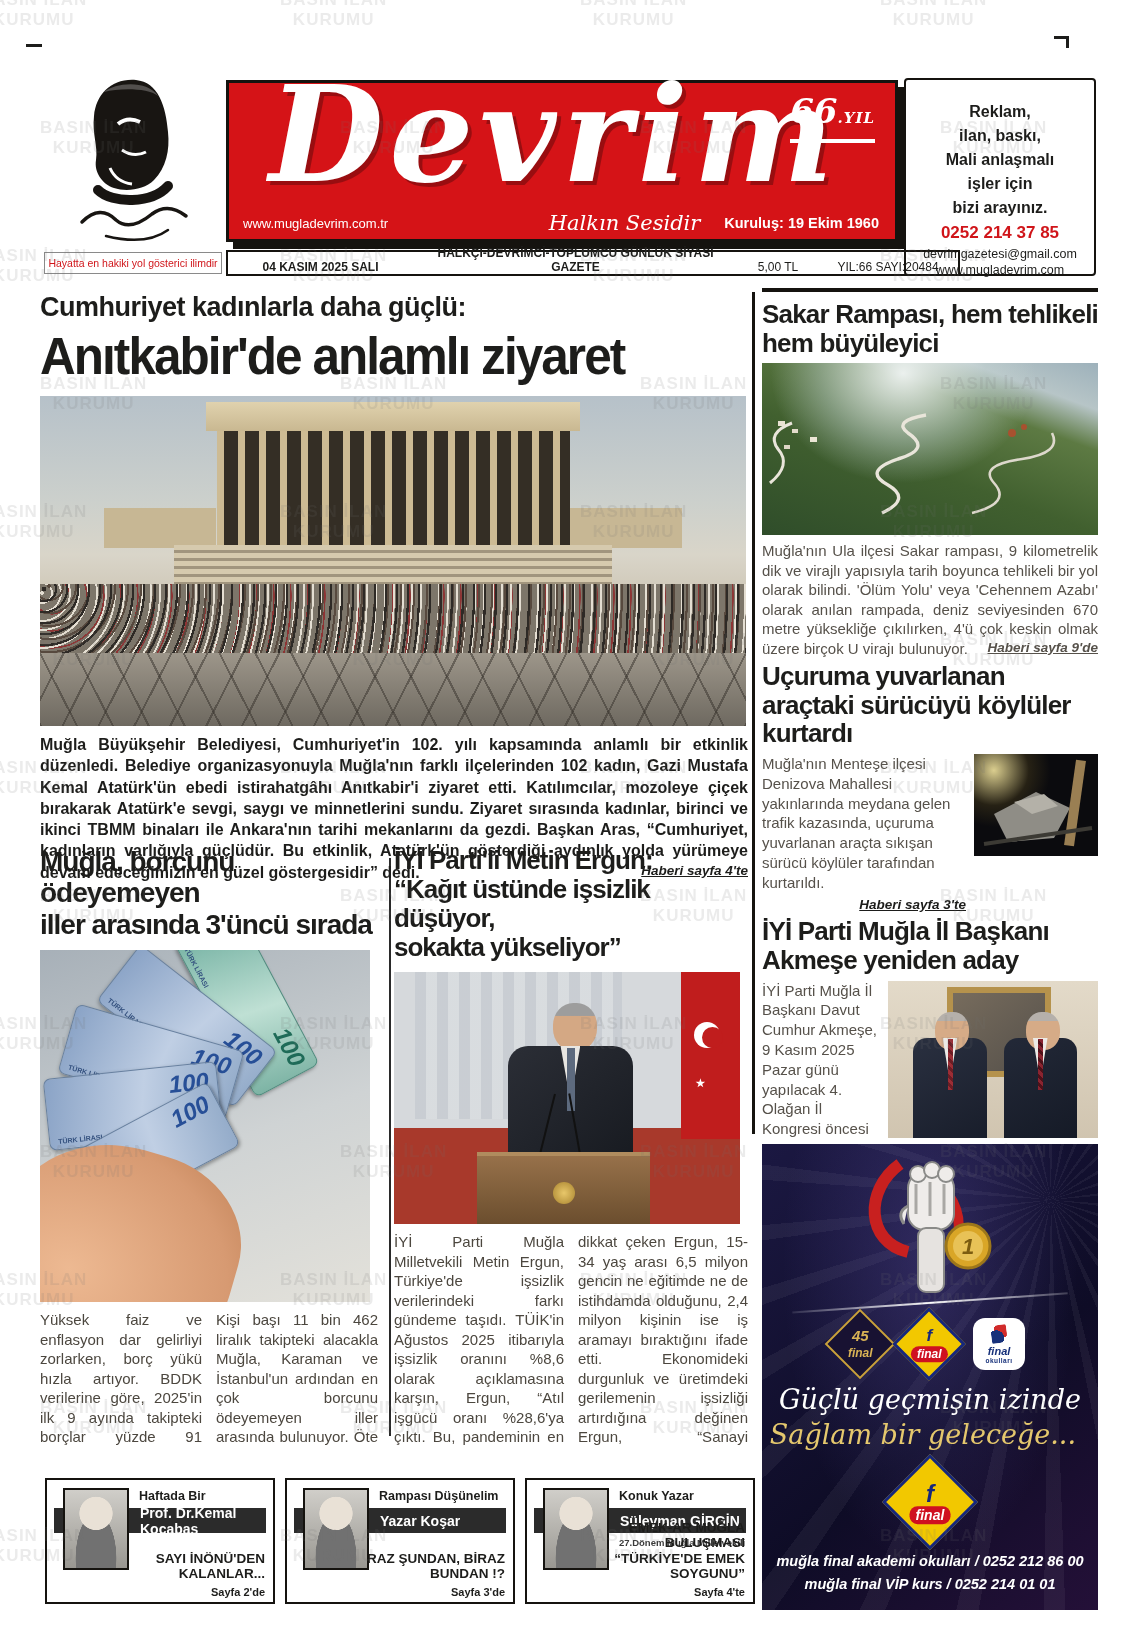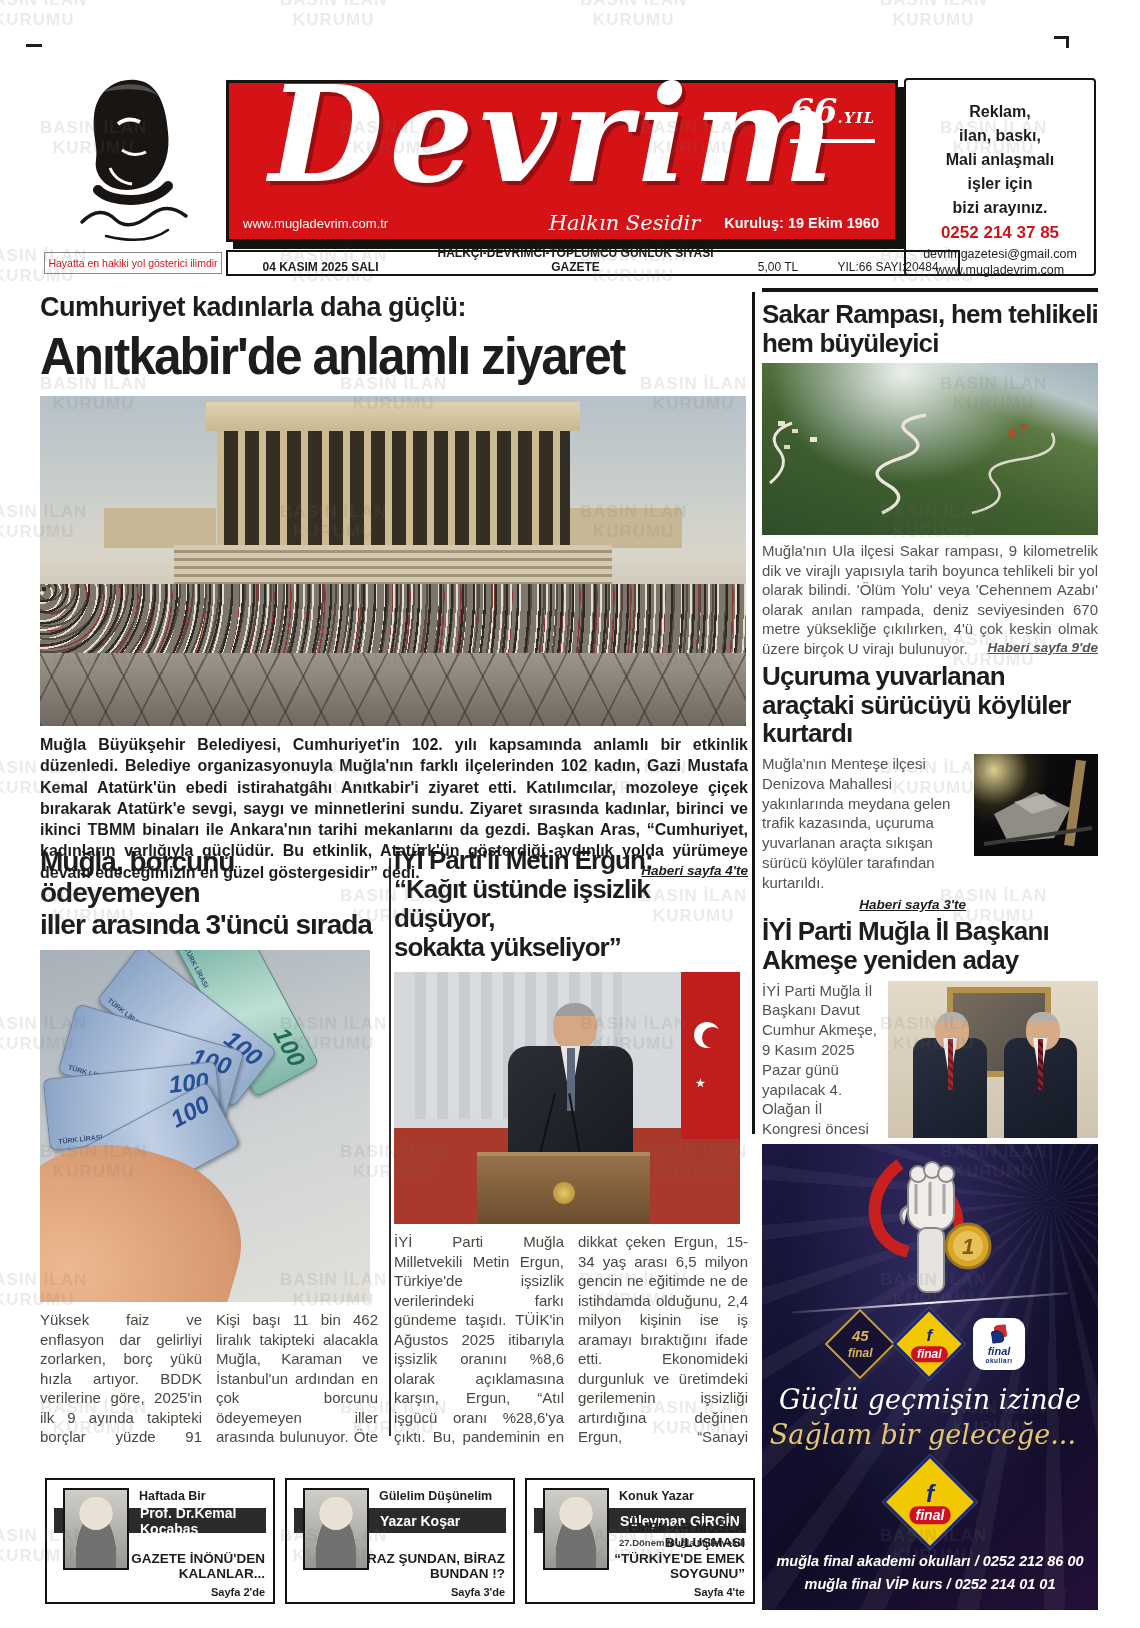--- a/index.html
+++ b/index.html
@@ -438,26 +438,26 @@
     </div>
   </div>
 
   <div class="cols">
     <div class="colbox">
       <div class="cb-photo"></div>
       <div class="cb-rubric">Haftada Bir</div>
       <div class="cb-bar">
           <span>Prof. Dr.Kemal Kocabaş</span>
         </div>
-      <div class="cb-head">GAZETE İNÖNÜ'DEN KALANLAR...</div>
+      <div class="cb-head">SAYI İNÖNÜ'DEN KALANLAR...</div>
       <div class="cb-page">Sayfa 2'de</div>
     </div>
     <div class="colbox">
       <div class="cb-photo"></div>
-      <div class="cb-rubric">Gülelim Düşünelim</div>
+      <div class="cb-rubric">Rampası Düşünelim</div>
       <div class="cb-bar">
           <span>Yazar Koşar</span>
         </div>
       <div class="cb-head">BİRAZ ŞUNDAN, BİRAZ BUNDAN !?</div>
       <div class="cb-page">Sayfa 3'de</div>
     </div>
     <div class="colbox">
       <div class="cb-photo"></div>
       <div class="cb-rubric">Konuk Yazar</div>
       <div class="cb-bar">

